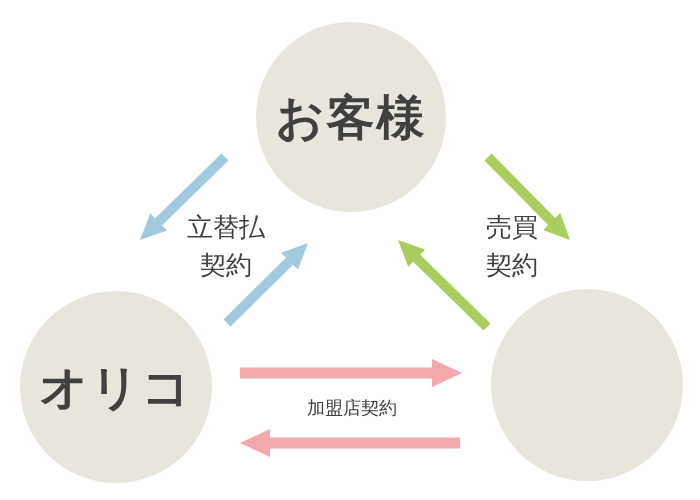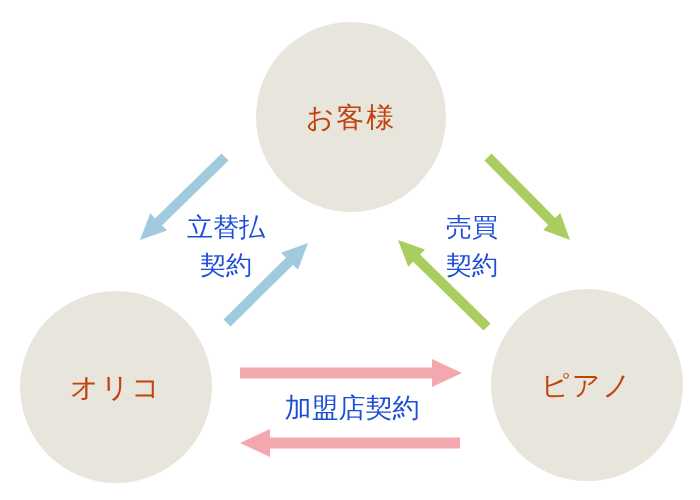--- a/index.html
+++ b/index.html
@@ -5,35 +5,35 @@
   html,body { margin:0; padding:0; background:#ffffff; }
   .stage {
     position:relative; width:700px; height:500px; background:#ffffff;
     overflow:hidden;
     font-family:"DejaVu Sans","Liberation Sans",sans-serif;
   }
   .arrow-layer { position:absolute; left:0; top:0; width:700px; height:500px; }
   .node {
     position:absolute; border-radius:50%; background:#e8e5dc;
     display:flex; flex-direction:column; align-items:center; justify-content:center;
-    color:#c2410c; font-size:28px; font-weight:400; letter-spacing:2px;
+    color:#404040; font-size:48px; font-weight:700; letter-spacing:2px;
     text-align:center;
   }
   .node .node-line { display:block; line-height:47px; }
   .node-customer { left:256px; top:22px;  width:190px; height:190px; }
   .node-orico    { left:20px;  top:291px; width:192px; height:192px; }
   .node-toyo     { left:491px; top:289px; width:192px; height:192px; }
   .edge-label {
-    position:absolute; color:#1d4ed8; font-weight:500;
+    position:absolute; color:#404040; font-weight:500;
     font-size:26px; line-height:38px; text-align:center;
   }
   .edge-label .label-line { display:block; }
   .edge-label-advance { left:146px; top:208px; width:160px; }
-  .edge-label-sales   { left:392px; top:208px; width:160px; }
-  .edge-label-member  { left:252px; top:394px; width:200px; font-size:27px; line-height:28px; }
+  .edge-label-sales   { left:432px; top:208px; width:160px; }
+  .edge-label-member  { left:252px; top:394px; width:200px; font-size:18px; line-height:28px; }
 </style>
 </head>
 <body>
 
 <div class="stage">
 
   <svg class="arrow-layer" viewBox="0 0 700 500" xmlns="http://www.w3.org/2000/svg">
     <g>
         <line x1="225" y1="157" x2="157.1713765079435" y2="223.2326558804787" stroke="#a2cade" stroke-width="10"></line>
         <polygon points="140,240 150.2186524905115,213.24968894988018 166.98599661003277,230.42106545782366" fill="#a2cade"></polygon>
@@ -62,21 +62,20 @@
 
   <div class="node node-customer">
     <span class="node-line">お客様</span>
   </div>
 
   <div class="node node-orico">
     <span class="node-line">オリコ</span>
   </div>
 
   <div class="node node-toyo">
-    <span class="node-line">ピアノ</span>
   </div>
 
   <div class="edge-label edge-label-advance">
     <span class="label-line">立替払</span>
     <span class="label-line">契約</span>
   </div>
 
   <div class="edge-label edge-label-sales">
     <span class="label-line">売買</span>
     <span class="label-line">契約</span>

